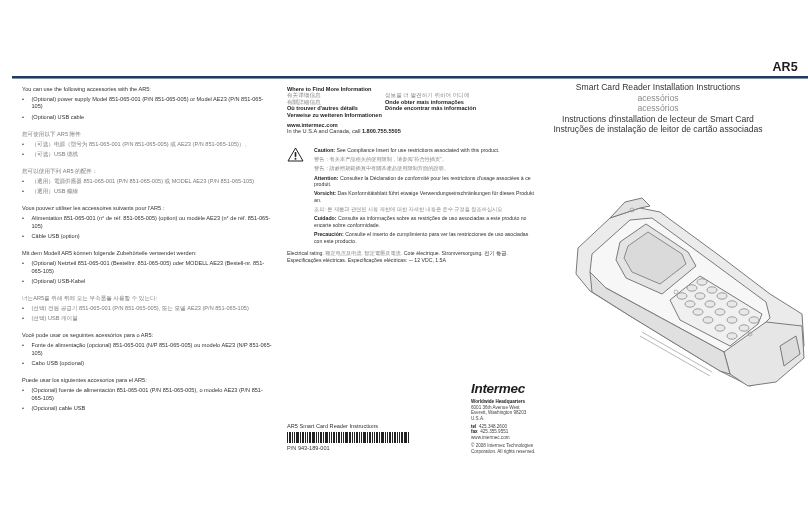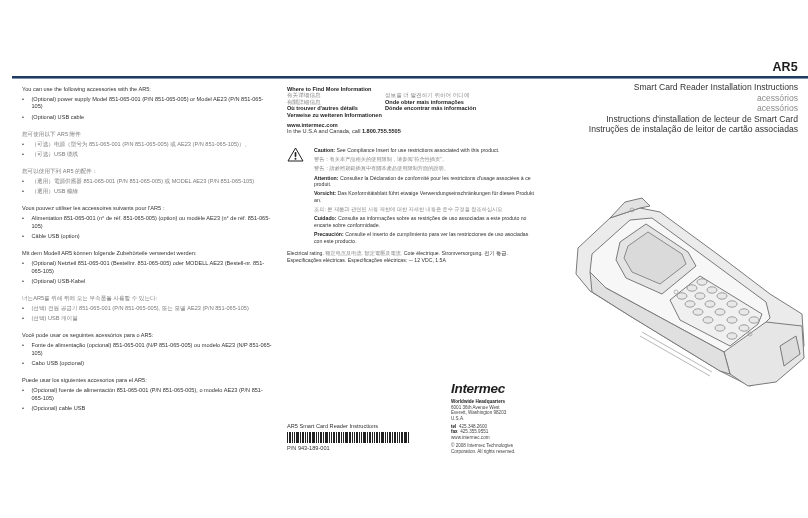--- a/index.html
+++ b/index.html
@@ -44,28 +44,28 @@
   .electrical { position: absolute; left: 287px; top: 250px; width: 260px; font-size: 5.2px; line-height: 6.6px; color: #333; }
   .electrical .cjk { color: #8a8a8a; }
 
   .barcode-area { position: absolute; left: 287px; top: 423px; width: 128px; }
   .barcode-title { font-size: 5.6px; color: #333; line-height: 7px; }
   .barcode { height: 11px; margin: 2px 0 2px; display: flex; align-items: stretch; }
   .barcode span { display: block; background: #222; margin-right: 1px; }
   .barcode-pn { font-size: 5.6px; color: #333; }
 
   
-  .hq { position: absolute; left: 451px; top: 382px; width: 80px; font-size: 4.6px; line-height: 5.6px; color: #444; }
+  .hq { position: absolute; left: 471px; top: 382px; width: 80px; font-size: 4.6px; line-height: 5.6px; color: #444; }
   .logo { font-size: 13.5px; font-weight: bold; font-style: italic; color: #1d1d1d; letter-spacing: -0.3px; line-height: 14px; margin-bottom: 3px; }
   .hq-title { font-weight: bold; color: #222; }
   .hq .gap { height: 2.5px; }
   .hq b { color: #222; }
 
   
-  .titles { position: absolute; right: 10px; top: 82px; width: 280px; text-align: right; font-size: 8.6px; line-height: 10.6px; color: #333; }
+  .titles { position: absolute; right: 10px; top: 82px; width: 280px; text-align: center; font-size: 8.6px; line-height: 10.6px; color: #333; }
   .titles .cjk { color: #8a8a8a; }
 
   .device { position: absolute; left: 570px; top: 196px; width: 238px; height: 196px; }
 </style>
 </head>
 <body>
 
 <div class="doc-id">AR5</div>
 <div class="rule"></div>
 

